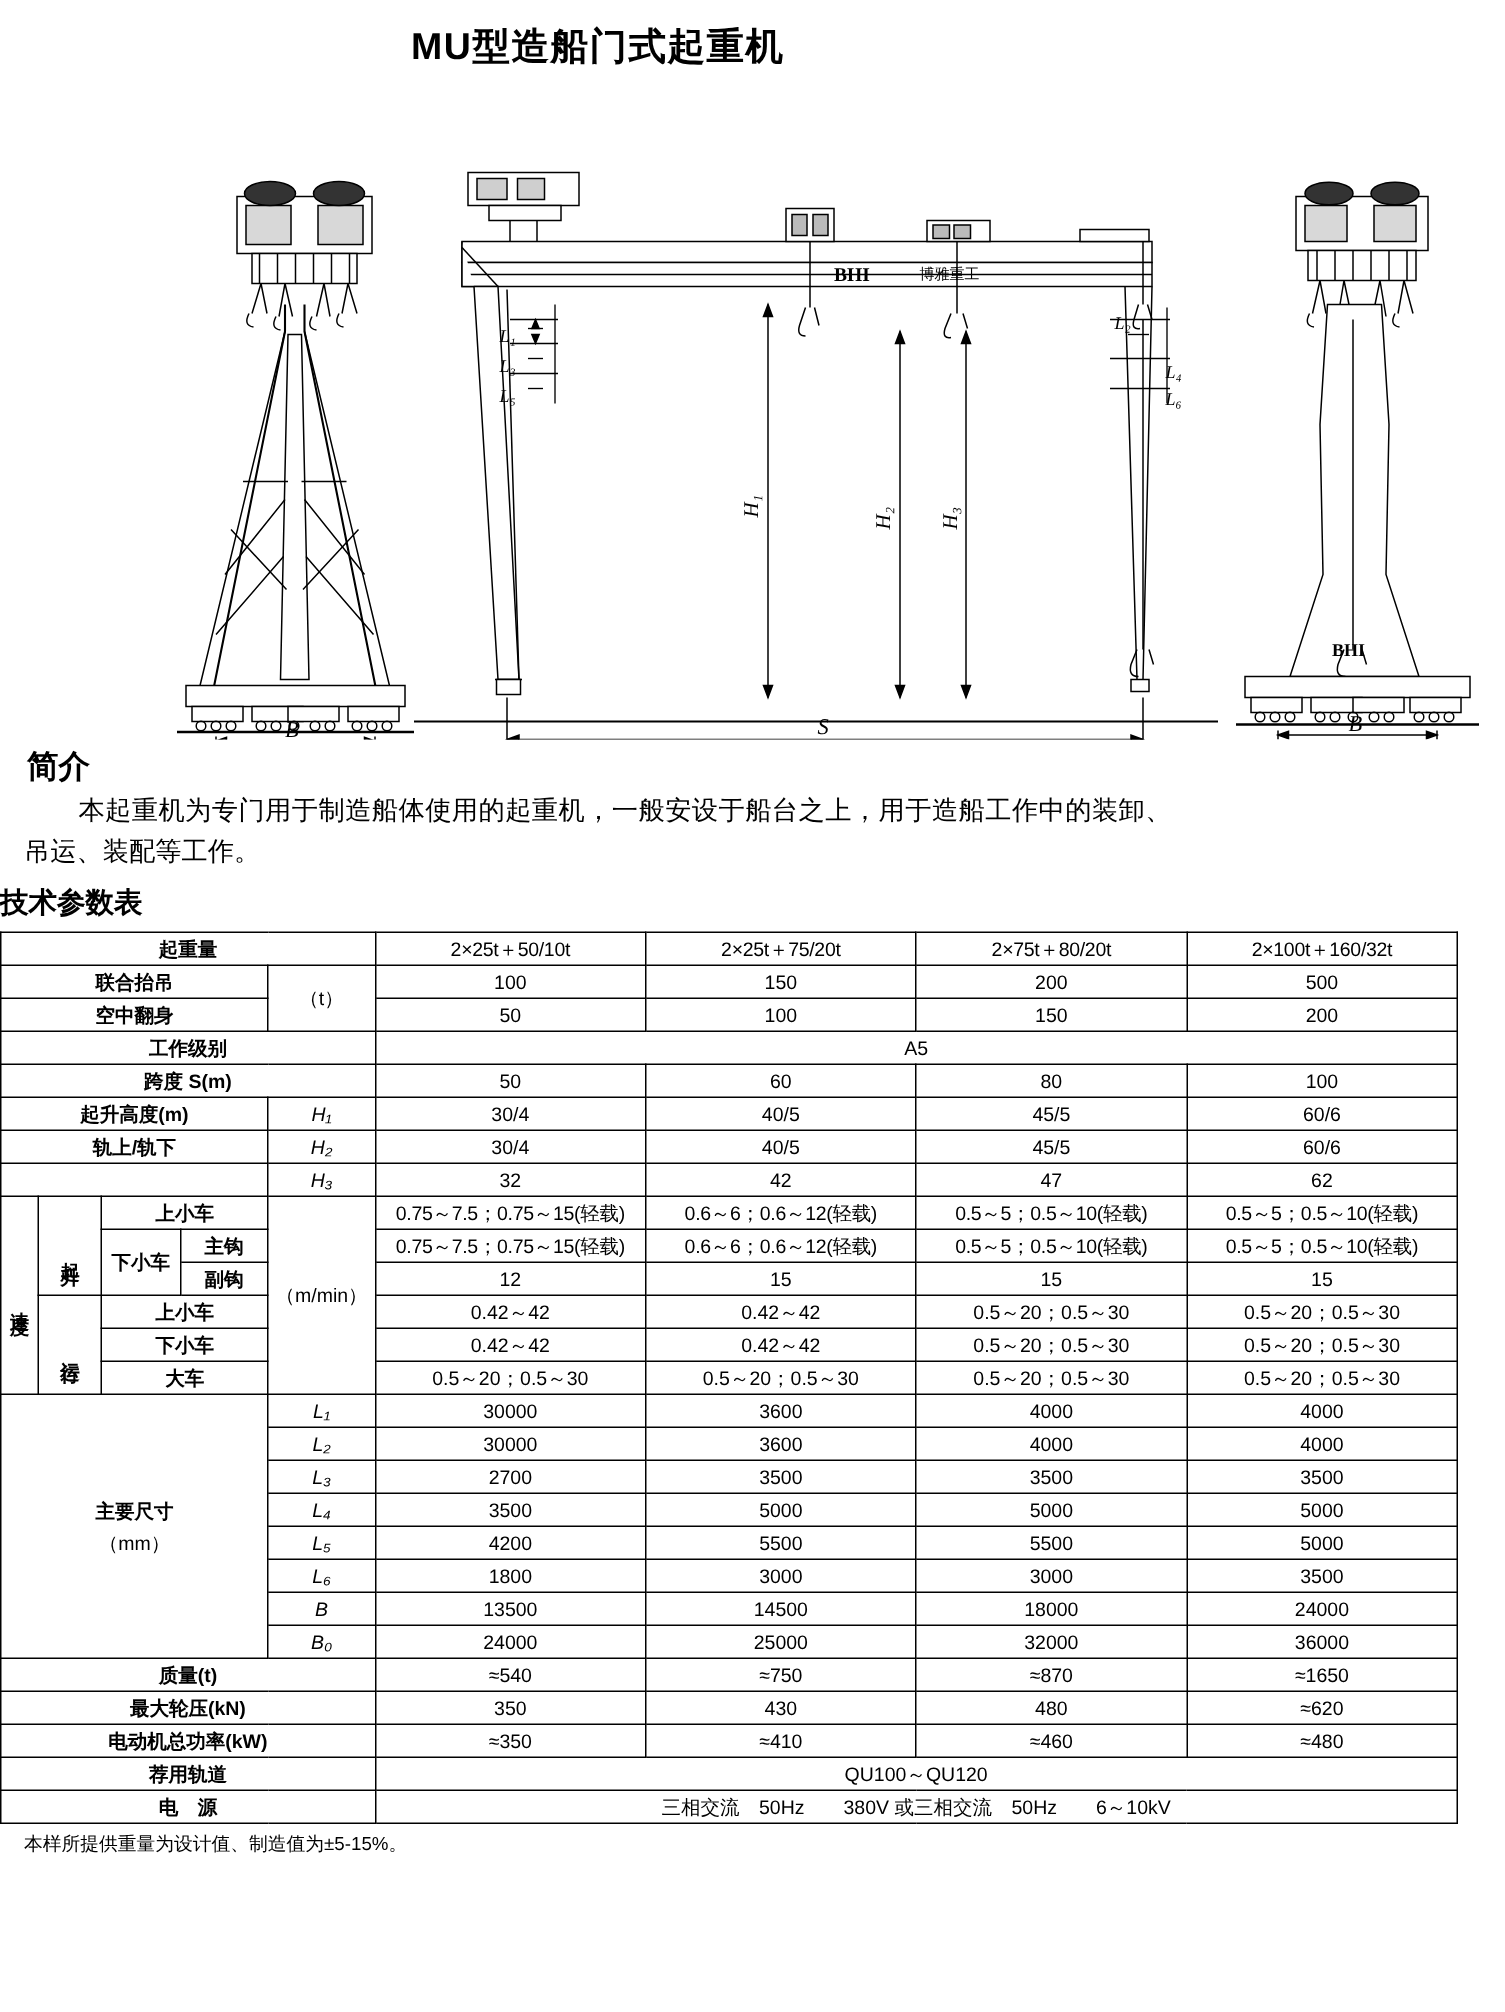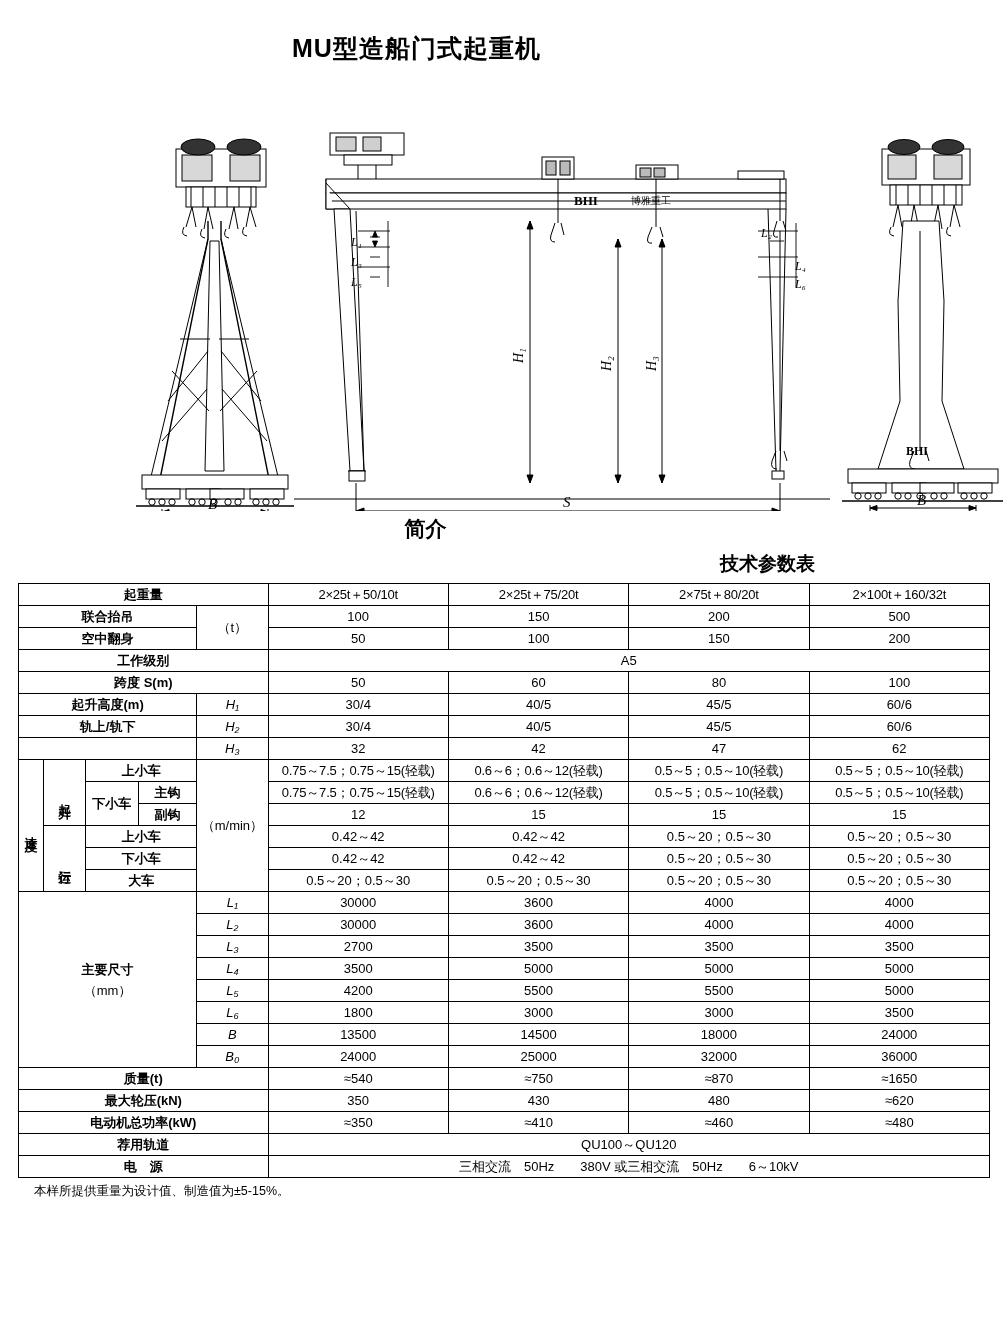--- a/index.html
+++ b/index.html
@@ -4,21 +4,21 @@
 <style>
   html,body{margin:0;padding:0;}
   body{
     width:1003px;
     min-height:1341px;
     background:#ffffff;
     font-family:"Liberation Serif","DejaVu Serif",serif;
     color:#000;
     position:relative;
   }
-  .page{width:797px;position:relative;padding:18px;}
+  .page{width:797px;position:relative;padding:0;}
   .title{
     text-align:center;
     font-size:25px;
     font-weight:bold;
     letter-spacing:1px;
     padding-top:14px;
     font-family:"Liberation Sans","DejaVu Sans",sans-serif;
   }
   .figure{
     position:relative;
@@ -26,31 +26,30 @@
     height:440px;
     margin-top:6px;
     margin-left:40px;
   }
   .figure svg{display:block;}
   h2.sec{
     font-size:21px;
     font-weight:bold;
     margin:4px 0 2px 18px;
     font-family:"Liberation Sans","DejaVu Sans",sans-serif;
-    text-align:center;
   }
   .para{
     font-size:17.5px;
     line-height:27px;
     margin:0 16px 0 16px;
     text-align:justify;
   }
   .para .ind{display:inline-block;width:36px;}
   .tabtitle{
-    text-align:right;
+    text-align:left;
     font-size:19px;
     font-weight:bold;
     margin:8px 0 6px 0;
     font-family:"Liberation Sans","DejaVu Sans",sans-serif;
   }
   table.spec{
     border-collapse:collapse;
     width:972px;
     margin:0 auto;
     table-layout:fixed;
@@ -310,20 +309,21 @@
         <text x="505" y="436" font-style="italic" font-size="15">S</text>
         <text x="150" y="438" font-style="italic" font-size="15">B</text>
         <text x="147" y="453" font-style="italic" font-size="15">B₀</text>
         <text x="859" y="434" font-style="italic" font-size="15">B</text>
         <text x="856" y="450" font-style="italic" font-size="15">B₀</text>
       </g>
     </svg>
   </div>
 
   <h2 class="sec">简介</h2>
+  <p class="para"><span class="ind"></span><span>本起重机为专门用于制造船体使用的起重机，一般安设于船台之上，用于造船工作中的装卸、吊运、装配等工作。</span></p>
 
   <div class="tabtitle">技术参数表</div>
 
   <table class="spec">
     <colgroup>
       <col style="width:24px">
         <col style="width:40px">
         <col style="width:50px">
         <col style="width:56px">
       <col style="width:68px">

